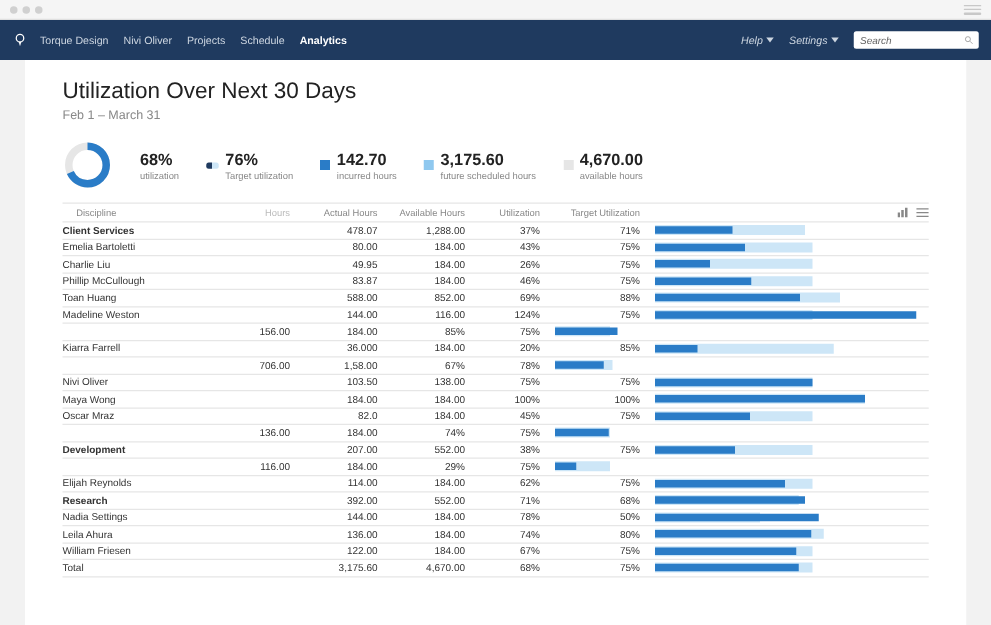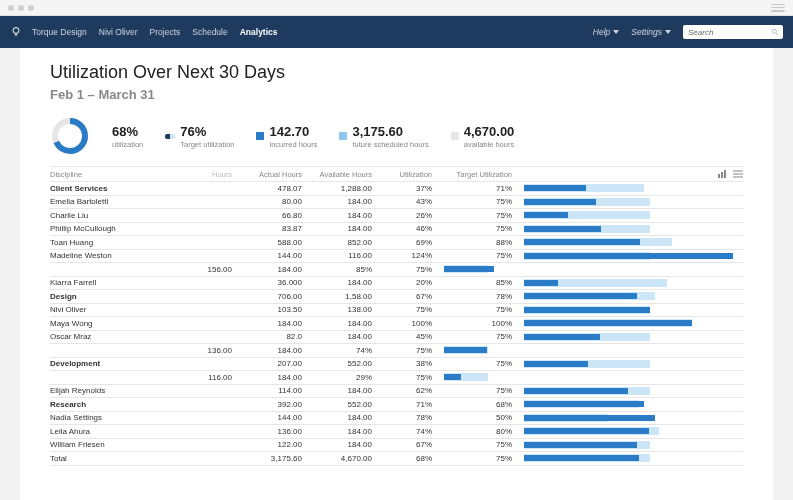--- a/index.html
+++ b/index.html
@@ -29,34 +29,34 @@
   .navbar .crumbs span.active{color:#fff;font-weight:600;}
   .navbar .grow{flex:1;}
   .navbar .menu{display:flex;align-items:center;gap:12px;font-style:italic;}
   .navbar .menu .item{display:flex;align-items:center;gap:3px;}
   .navbar .caret{border-left:3px solid transparent;border-right:3px solid transparent;border-top:4px solid #cdd6e1;}
   .search{width:100px;height:14px;background:#fff;border-radius:2px;display:flex;align-items:center;padding:0 5px;color:#666;font-size:8px;position:relative;}
   .search svg{position:absolute;right:4px;top:3px;}
   
   .page{background:#fff;margin:0 20px 10px;padding:14px 30px 20px;min-height:460px;}
   h1{margin:0;font-size:18px;font-weight:400;color:#222;}
-  .subtitle{font-size:13px;color:var(--muted);margin-top:4px;font-weight:bold;}
+  .subtitle{font-size:10px;color:var(--muted);margin-top:4px;}
   
   .summary{display:flex;align-items:center;gap:22px;margin:14px 0 10px;}
   .donut{width:40px;height:40px;}
   .stat{display:flex;align-items:center;gap:5px;}
   .stat .sw{width:8px;height:8px;}
   .stat .sw.tgt{width:10px;height:5px;border-radius:2px;background:linear-gradient(to right,var(--navy) 50%,var(--accent-pale) 50%);}
   .stat .big{font-size:13px;font-weight:700;color:#222;}
   .stat .lbl{font-size:7.5px;color:var(--muted);display:block;margin-top:1px;}
   
   .tbl{width:100%;}
   .hdr,.row{display:grid;grid-template-columns:190px 70px 70px 60px 80px 1fr;align-items:center;border-bottom:1px solid var(--line);}
   .hdr{border-top:1px solid var(--line);height:16px;font-size:7.5px;color:var(--muted);}
-  .hdr .c1{display:flex;justify-content:space-between;padding-right:8px;}
+  .hdr .c1{display:flex;justify-content:space-between;padding-right:8px;margin-left:11px;}
   .hdr .icons{display:flex;gap:5px;justify-content:flex-end;align-items:center;}
   .row{height:13.5px;font-size:8px;}
   .c1{text-align:left;}
   .c2,.c3,.c4,.c5{text-align:right;padding-right:8px;}
   .row.grp .c1{font-weight:700;}
   .bars{position:relative;height:9px;margin-left:4px;}
   .bar{position:absolute;left:0;top:1.5px;height:6px;}
   .bar.util{background:var(--accent);z-index:2;}
   .bar.tgt{background:var(--accent-pale);height:8px;top:0.5px;z-index:1;}
 </style>
@@ -185,21 +185,21 @@
           <div class="c3">184.00</div>
           <div class="c4">43%</div>
           <div class="c5">75%</div>
           <div class="bars">
             <div class="bar tgt" style="width:57.69230769230769%"></div>
             <div class="bar util" style="width:33.07692307692307%"></div>
           </div>
         </div>
         <div class="row">
           <div class="c1">Charlie Liu</div>
-          <div class="c2">66.80</div>
+          <div class="c2">49.95</div>
           <div class="c3">184.00</div>
           <div class="c4">26%</div>
           <div class="c5">75%</div>
           <div class="bars">
             <div class="bar tgt" style="width:57.69230769230769%"></div>
             <div class="bar util" style="width:20%"></div>
           </div>
         </div>
         <div class="row">
           <div class="c1">Phillip McCullough</div>
@@ -249,21 +249,20 @@
           <div class="c2">36.000</div>
           <div class="c3">184.00</div>
           <div class="c4">20%</div>
           <div class="c5">85%</div>
           <div class="bars">
             <div class="bar tgt" style="width:65.38461538461539%"></div>
             <div class="bar util" style="width:15.384615384615383%"></div>
           </div>
         </div>
         <div class="row grp">
-          <div class="c1">Design</div>
           <div class="c2">706.00</div>
           <div class="c3">1,58.00</div>
           <div class="c4">67%</div>
           <div class="c5">78%</div>
           <div class="bars">
             <div class="bar tgt" style="width:60%"></div>
             <div class="bar util" style="width:51.53846153846154%"></div>
           </div>
         </div>
         <div class="row">

